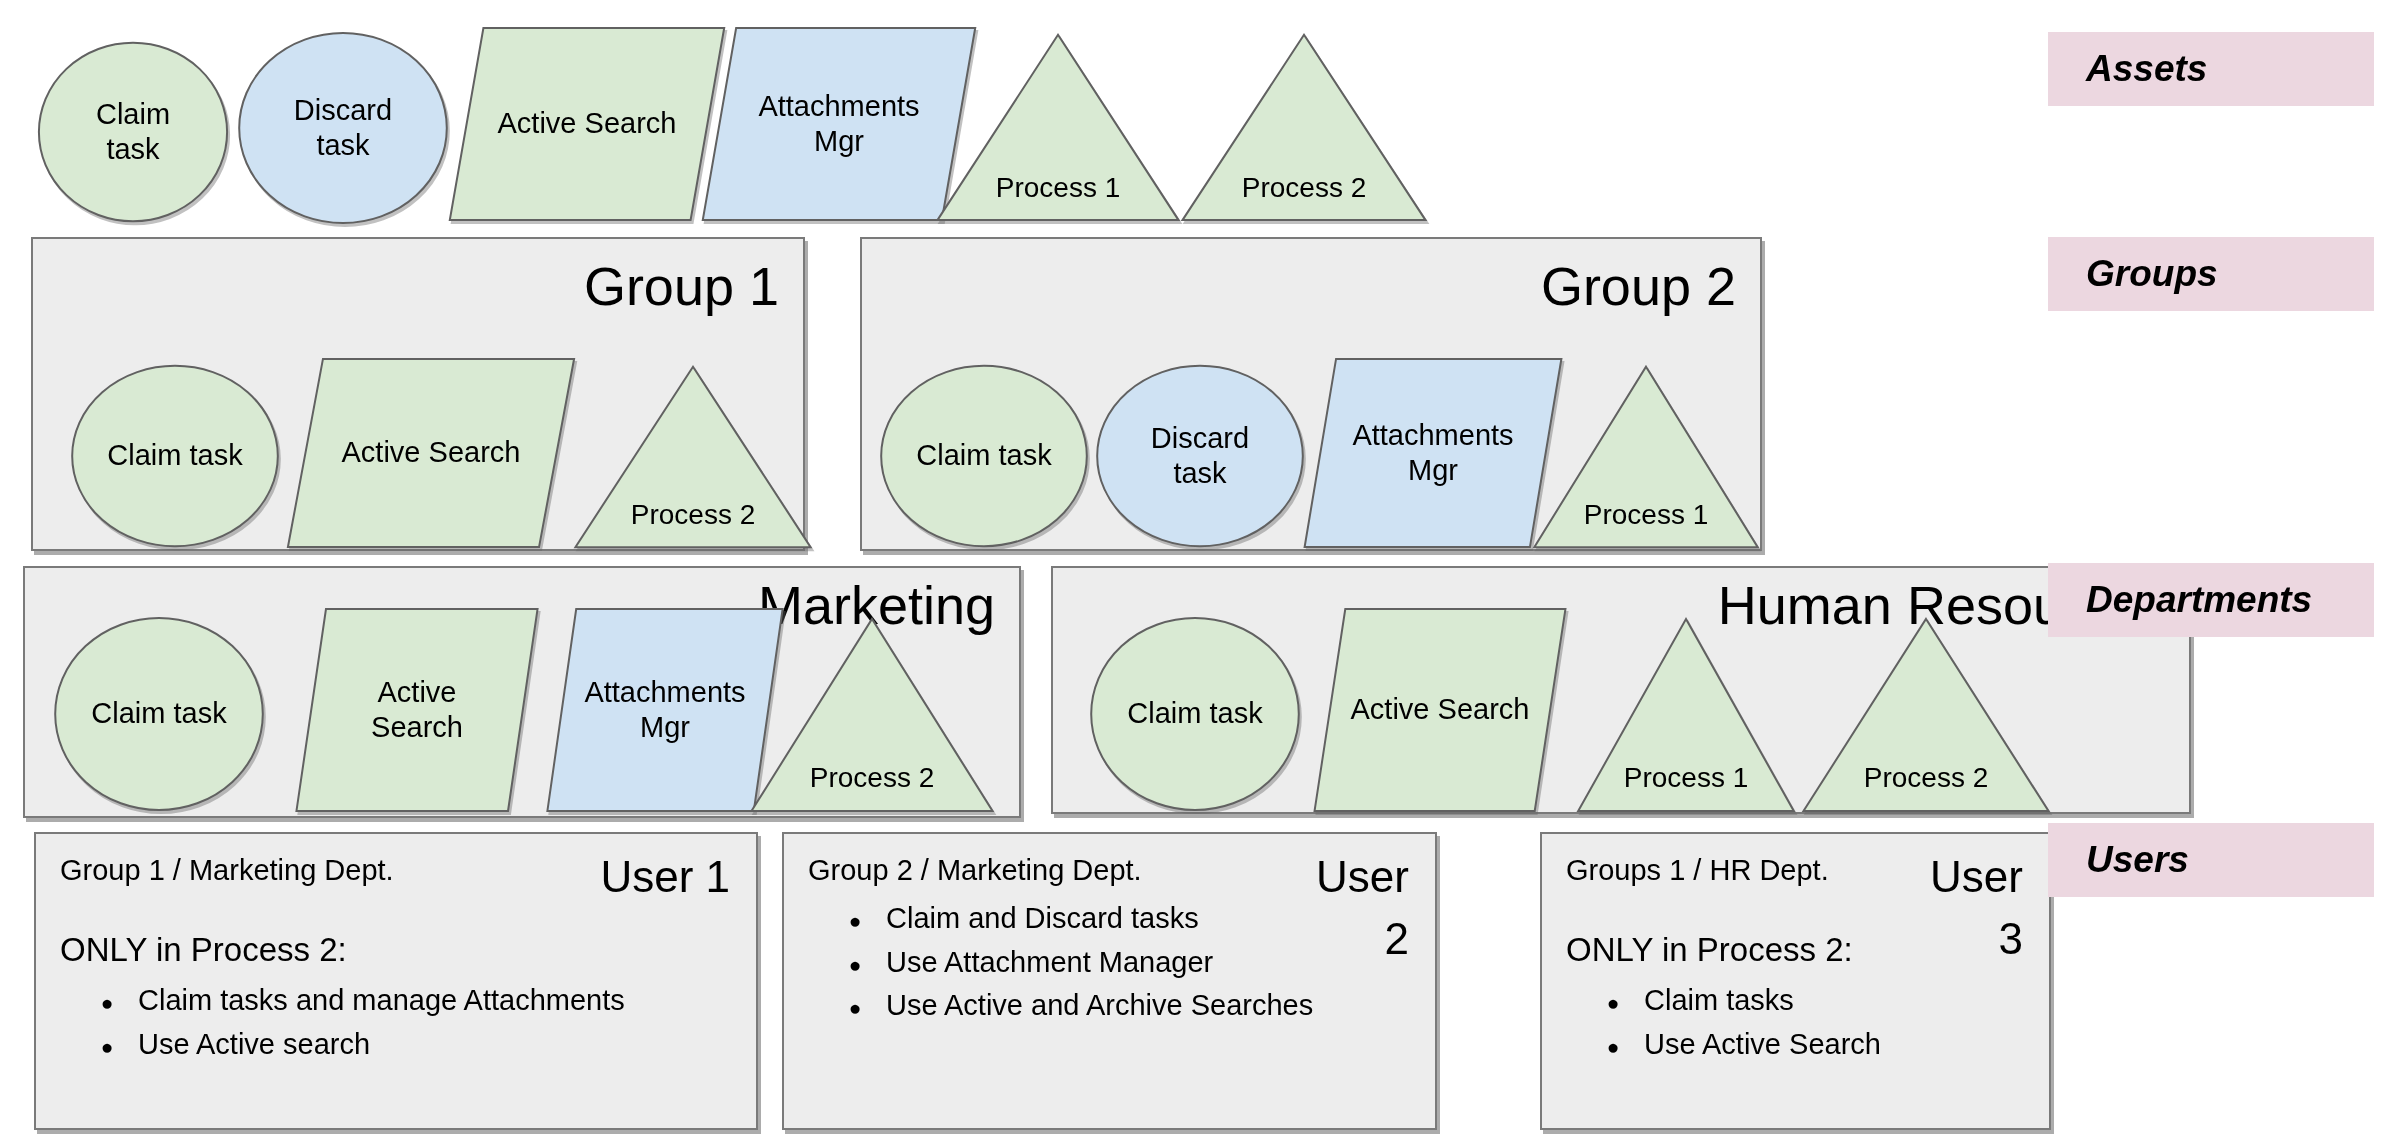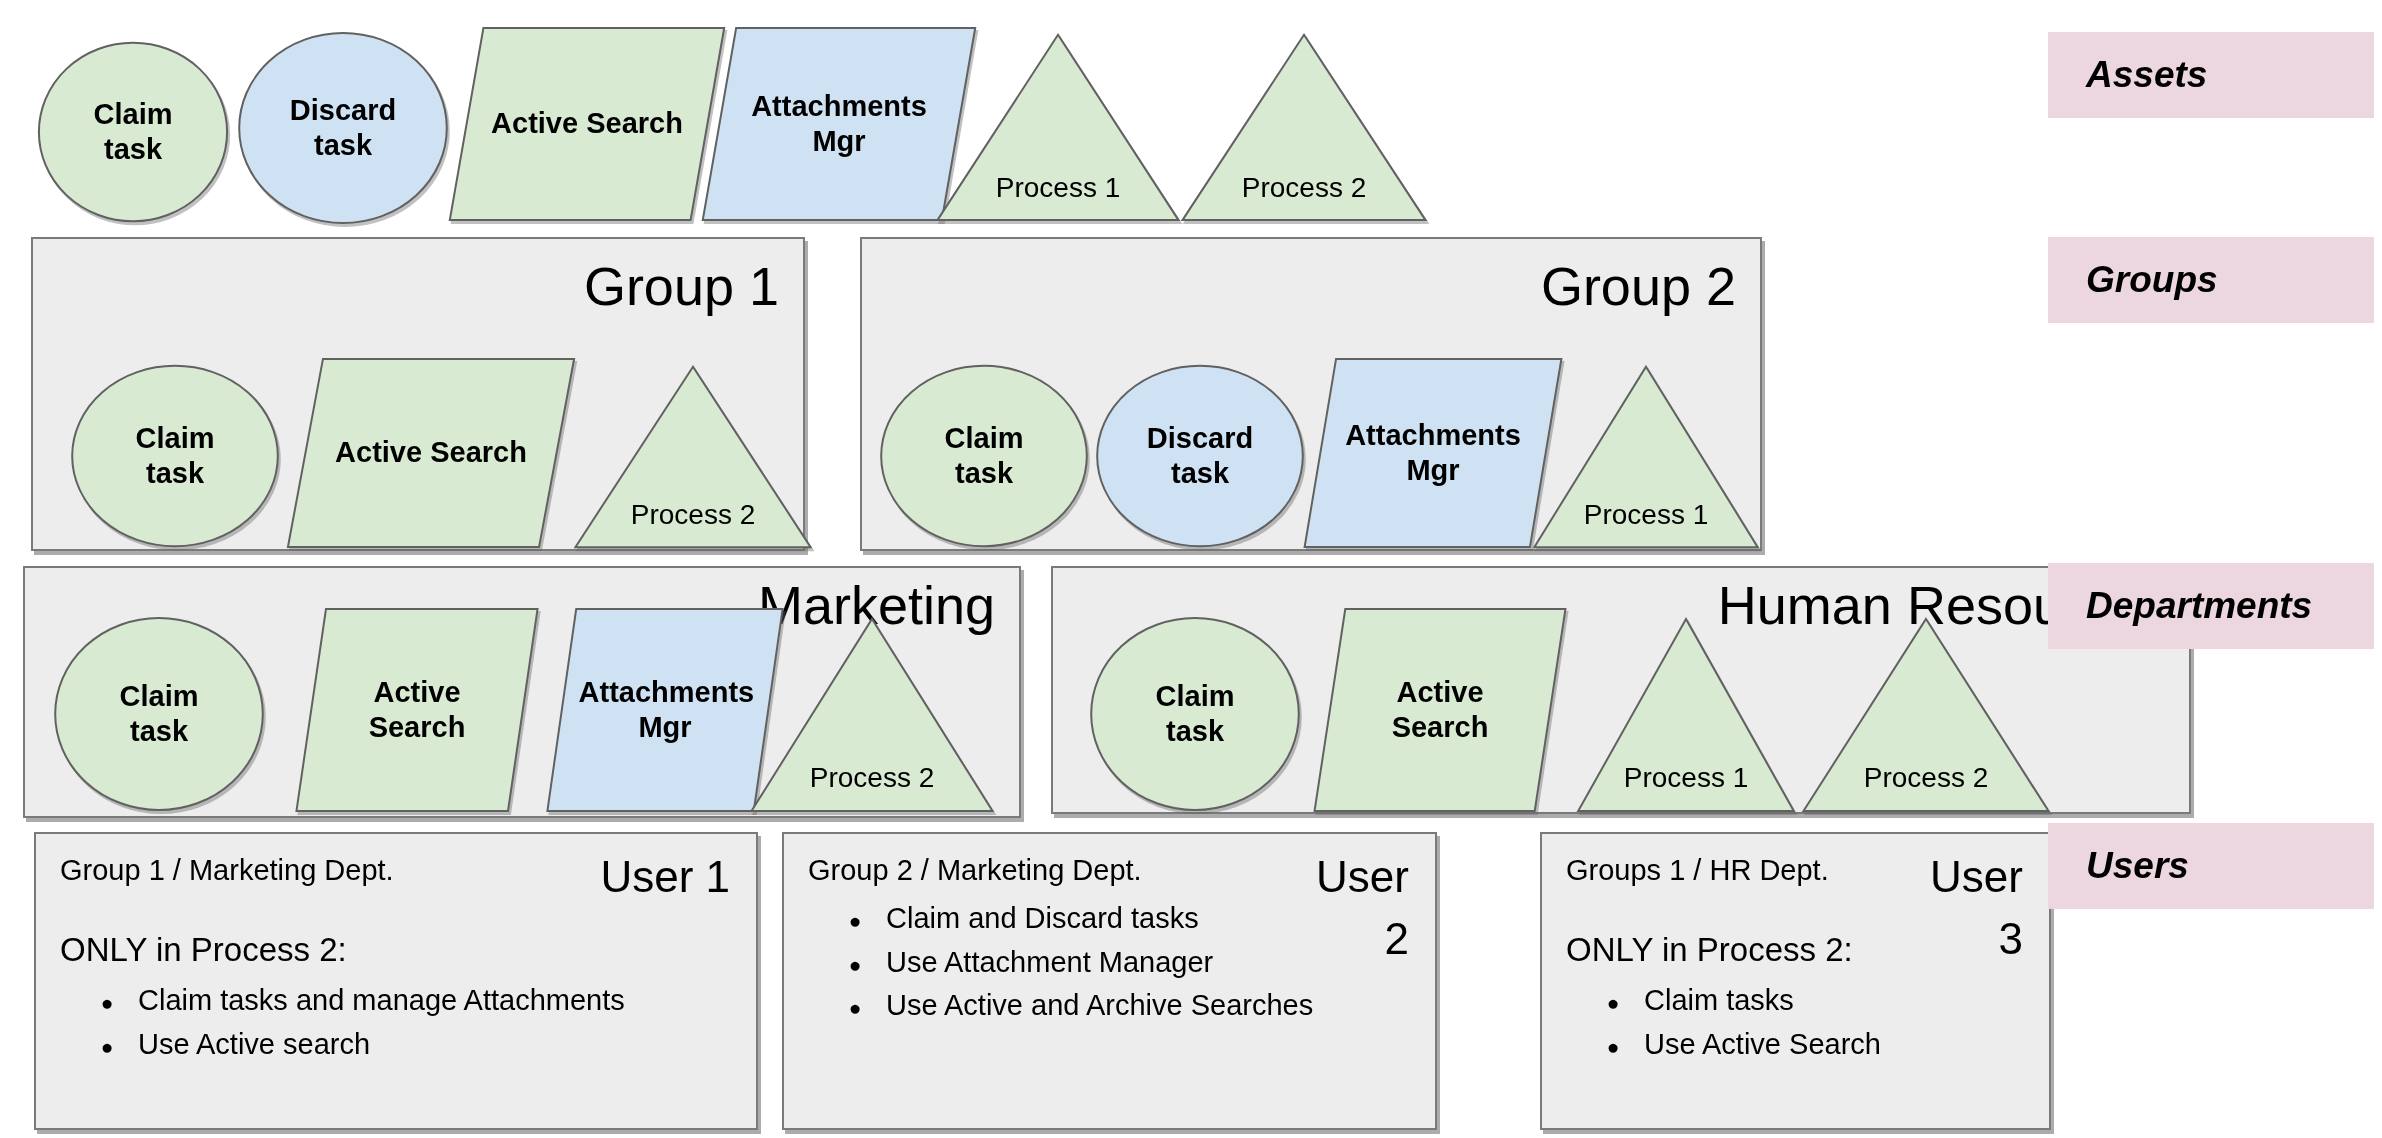--- a/index.html
+++ b/index.html
@@ -6,21 +6,21 @@
   .canvas{position:relative;width:2382px;height:1138px;background:#fff;overflow:hidden;
           font-family:"Liberation Sans",sans-serif;color:#000;}
 
   
   .shape{position:absolute;}
   .shape svg{position:absolute;left:0;top:0;width:100%;height:100%;overflow:visible;
              filter:drop-shadow(2px 3px 0 rgba(100,100,100,0.40));}
   .green .fillshape{fill:var(--green_fill,#d9ead3);stroke:var(--shape_stroke,#616161);}
   .blue  .fillshape{fill:var(--blue_fill,#cfe2f3);stroke:var(--shape_stroke,#616161);}
   .shape-label{position:absolute;left:0;right:0;text-align:center;font-size:29px;line-height:1.22;}
-  .vcenter{top:50%;transform:translateY(-50%);font-weight:bold;}
+  .vcenter{top:50%;transform:translateY(-50%);}
   .ellipse .shape-label{left:18%;right:18%;}
   .para .shape-label{left:14%;right:14%;}
   .tri .shape-label{bottom:9%;left:6%;right:6%;font-size:28px;}
 
   
   .panel{position:absolute;background:var(--panel_fill,#ededed);border:2px solid #7a7a7a;
          box-shadow:3px 4px 0 rgba(90,90,90,0.5);box-sizing:border-box;}
   .panel-title{position:absolute;top:16px;right:24px;font-size:54px;white-space:nowrap;}
   .dept .panel-title{top:6px;}
 
@@ -30,21 +30,21 @@
   .user-header{font-size:29px;font-weight:normal;}
   .user-title{position:absolute;top:12px;right:26px;font-size:44px;line-height:1.42;text-align:right;}
   .u1 .user-title{width:180px;}
   .u2 .user-title,.u3 .user-title{width:120px;}
   .user-intro{margin-top:44px;font-size:33px;}
   .user-bullets{list-style:none;margin:10px 0 0;padding:0 0 0 16px;font-size:29px;}
   .user-bullets li{display:flex;align-items:baseline;line-height:1.5;}
   .user-bullets li::before{content:"\25CF";font-size:21px;flex:0 0 62px;text-align:center;}
 
   
-  .side-label{position:absolute;left:2048px;width:326px;height:86px;
+  .side-label{position:absolute;left:2048px;width:326px;height:74px;
               background:var(--label_fill,#ecd7e0);display:flex;align-items:center;
               box-sizing:border-box;padding-left:38px;
               font-size:37px;font-weight:bold;font-style:italic;}
 </style>
 </head>
 <body>
 
 <div class="canvas">
 
   <div class="shape ellipse green" style="left:36px;top:40px;width:194px;height:184px">

